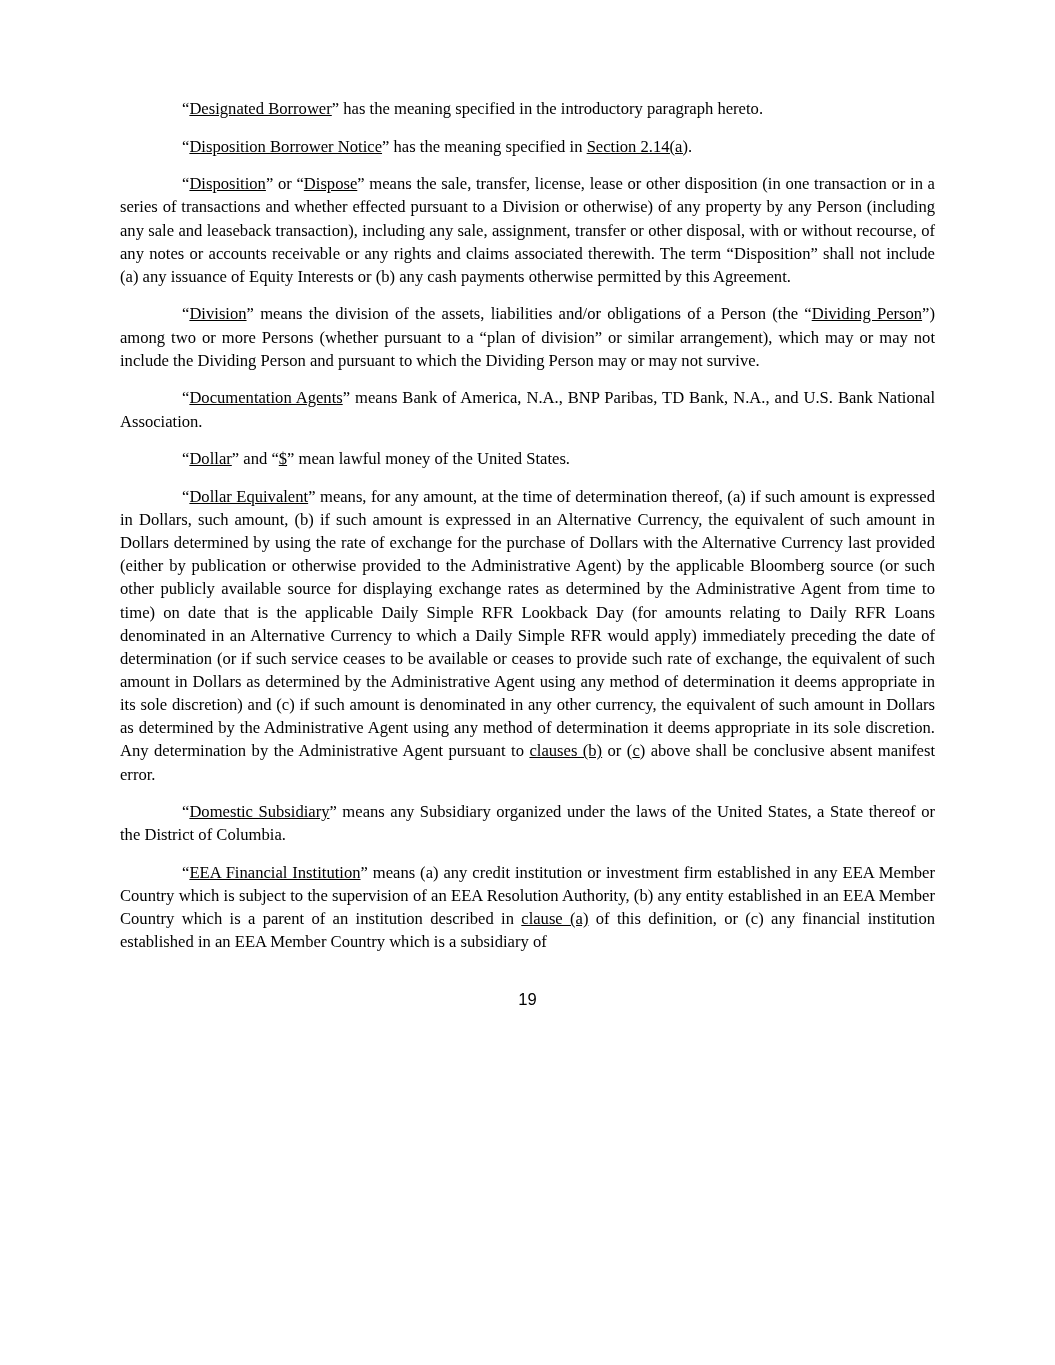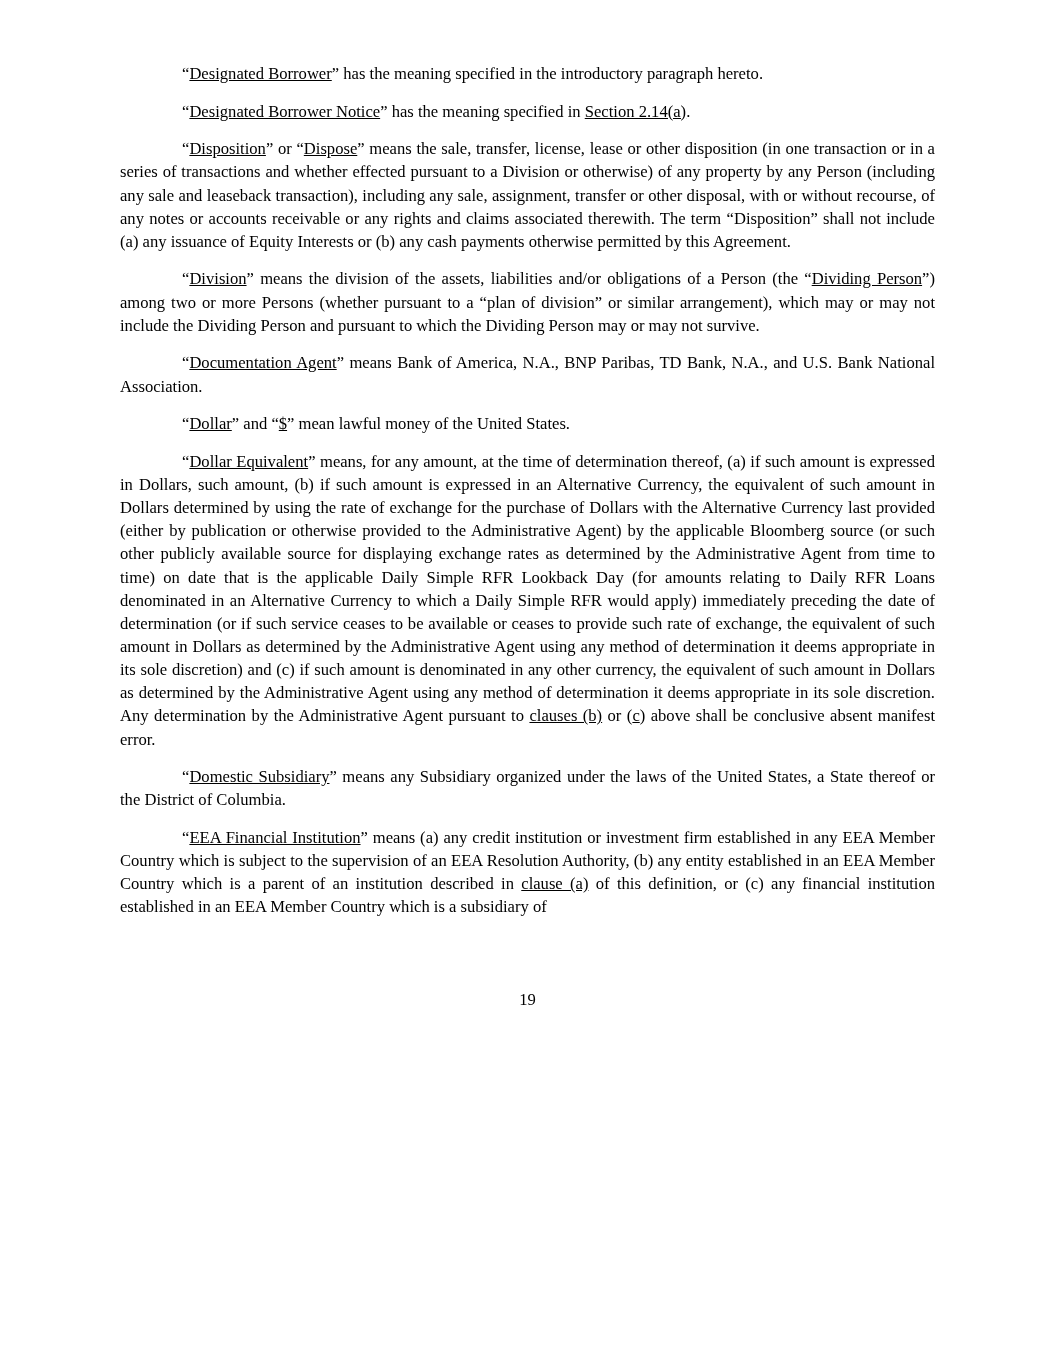--- a/index.html
+++ b/index.html
@@ -11,21 +11,21 @@
     width: 1055px;
     height: 1365px;
     font-family: "Liberation Serif", serif;
     color: #000000;
   }
   .page {
     position: relative;
     width: 1055px;
     height: 1072px;
     box-sizing: border-box;
-    padding: 62px 120px 0 120px;
+    padding: 97px 120px 0 120px;
   }
   .doc-body {
     font-size: 16.6px;
     line-height: 1.395;
     text-align: justify;
     text-justify: inter-word;
   }
   p.para {
     margin: 0 0 14.5px 0;
     text-indent: 62px;
@@ -36,32 +36,32 @@
   .u {
     text-decoration: underline;
   }
   .page-number {
     position: absolute;
     left: 0;
     right: 0;
     bottom: 62px;
     text-align: center;
     font-size: 16.6px;
-    font-family: Liberation Serif, serif;
+    font-family: Liberation Sans, sans-serif;
   }
 </style>
 </head>
 <body>
 
 <div class="page">
   <div class="doc-body">
       <p class="para"><span>“</span><span class="u">Designated Borrower</span><span>” has the meaning specified in the introductory paragraph hereto.</span></p>
-      <p class="para"><span>“</span><span class="u">Designated Borrower Notice</span><span>” has the meaning specified in </span><span class="u">Section 2.14(a)</span><span>.</span></p>
+      <p class="para"><span>“</span><span class="u">Disposition Borrower Notice</span><span>” has the meaning specified in </span><span class="u">Section 2.14(a)</span><span>.</span></p>
       <p class="para"><span>“</span><span class="u">Disposition</span><span>” or “</span><span class="u">Dispose</span><span>” means the sale, transfer, license, lease or other disposition (in one transaction or in a series of transactions and whether effected pursuant to a Division or otherwise) of any property by any Person (including any sale and leaseback transaction), including any sale, assignment, transfer or other disposal, with or without recourse, of any notes or accounts receivable or any rights and claims associated therewith. The term “Disposition” shall not include (a) any issuance of Equity Interests or (b) any cash payments otherwise permitted by this Agreement.</span></p>
       <p class="para"><span>“</span><span class="u">Division</span><span>” means the division of the assets, liabilities and/or obligations of a Person (the “</span><span class="u">Dividing Person</span><span>”) among two or more Persons (whether pursuant to a “plan of division” or similar arrangement), which may or may not include the Dividing Person and pursuant to which the Dividing Person may or may not survive.</span></p>
-      <p class="para"><span>“</span><span class="u">Documentation Agent</span><span>” means Bank of America, N.A., BNP Paribas, TD Bank, N.A., and U.S. Bank National Association.</span></p>
+      <p class="para"><span>“</span><span class="u">Documentation Agents</span><span>” means Bank of America, N.A., BNP Paribas, TD Bank, N.A., and U.S. Bank National Association.</span></p>
       <p class="para"><span>“</span><span class="u">Dollar</span><span>” and “</span><span class="u">$</span><span>” mean lawful money of the United States.</span></p>
       <p class="para"><span>“</span><span class="u">Dollar Equivalent</span><span>” means, for any amount, at the time of determination thereof, (a) if such amount is expressed in Dollars, such amount, (b) if such amount is expressed in an Alternative Currency, the equivalent of such amount in Dollars determined by using the rate of exchange for the purchase of Dollars with the Alternative Currency last provided (either by publication or otherwise provided to the Administrative Agent) by the applicable Bloomberg source (or such other publicly available source for displaying exchange rates as determined by the Administrative Agent from time to time) on date that is the applicable Daily Simple RFR Lookback Day (for amounts relating to Daily RFR Loans denominated in an Alternative Currency to which a Daily Simple RFR would apply) immediately preceding the date of determination (or if such service ceases to be available or ceases to provide such rate of exchange, the equivalent of such amount in Dollars as determined by the Administrative Agent using any method of determination it deems appropriate in its sole discretion) and (c) if such amount is denominated in any other currency, the equivalent of such amount in Dollars as determined by the Administrative Agent using any method of determination it deems appropriate in its sole discretion. Any determination by the Administrative Agent pursuant to </span><span class="u">clauses (b)</span><span> or (</span><span class="u">c</span><span>) above shall be conclusive absent manifest error.</span></p>
       <p class="para"><span>“</span><span class="u">Domestic Subsidiary</span><span>” means any Subsidiary organized under the laws of the United States, a State thereof or the District of Columbia.</span></p>
       <p class="para"><span>“</span><span class="u">EEA Financial Institution</span><span>” means (a) any credit institution or investment firm established in any EEA Member Country which is subject to the supervision of an EEA Resolution Authority, (b) any entity established in an EEA Member Country which is a parent of an institution described in </span><span class="u">clause (a)</span><span> of this definition, or (c) any financial institution established in an EEA Member Country which is a subsidiary of</span></p>
     </div>
   <div class="page-number">19</div>
 </div>
 
 </body></html>

